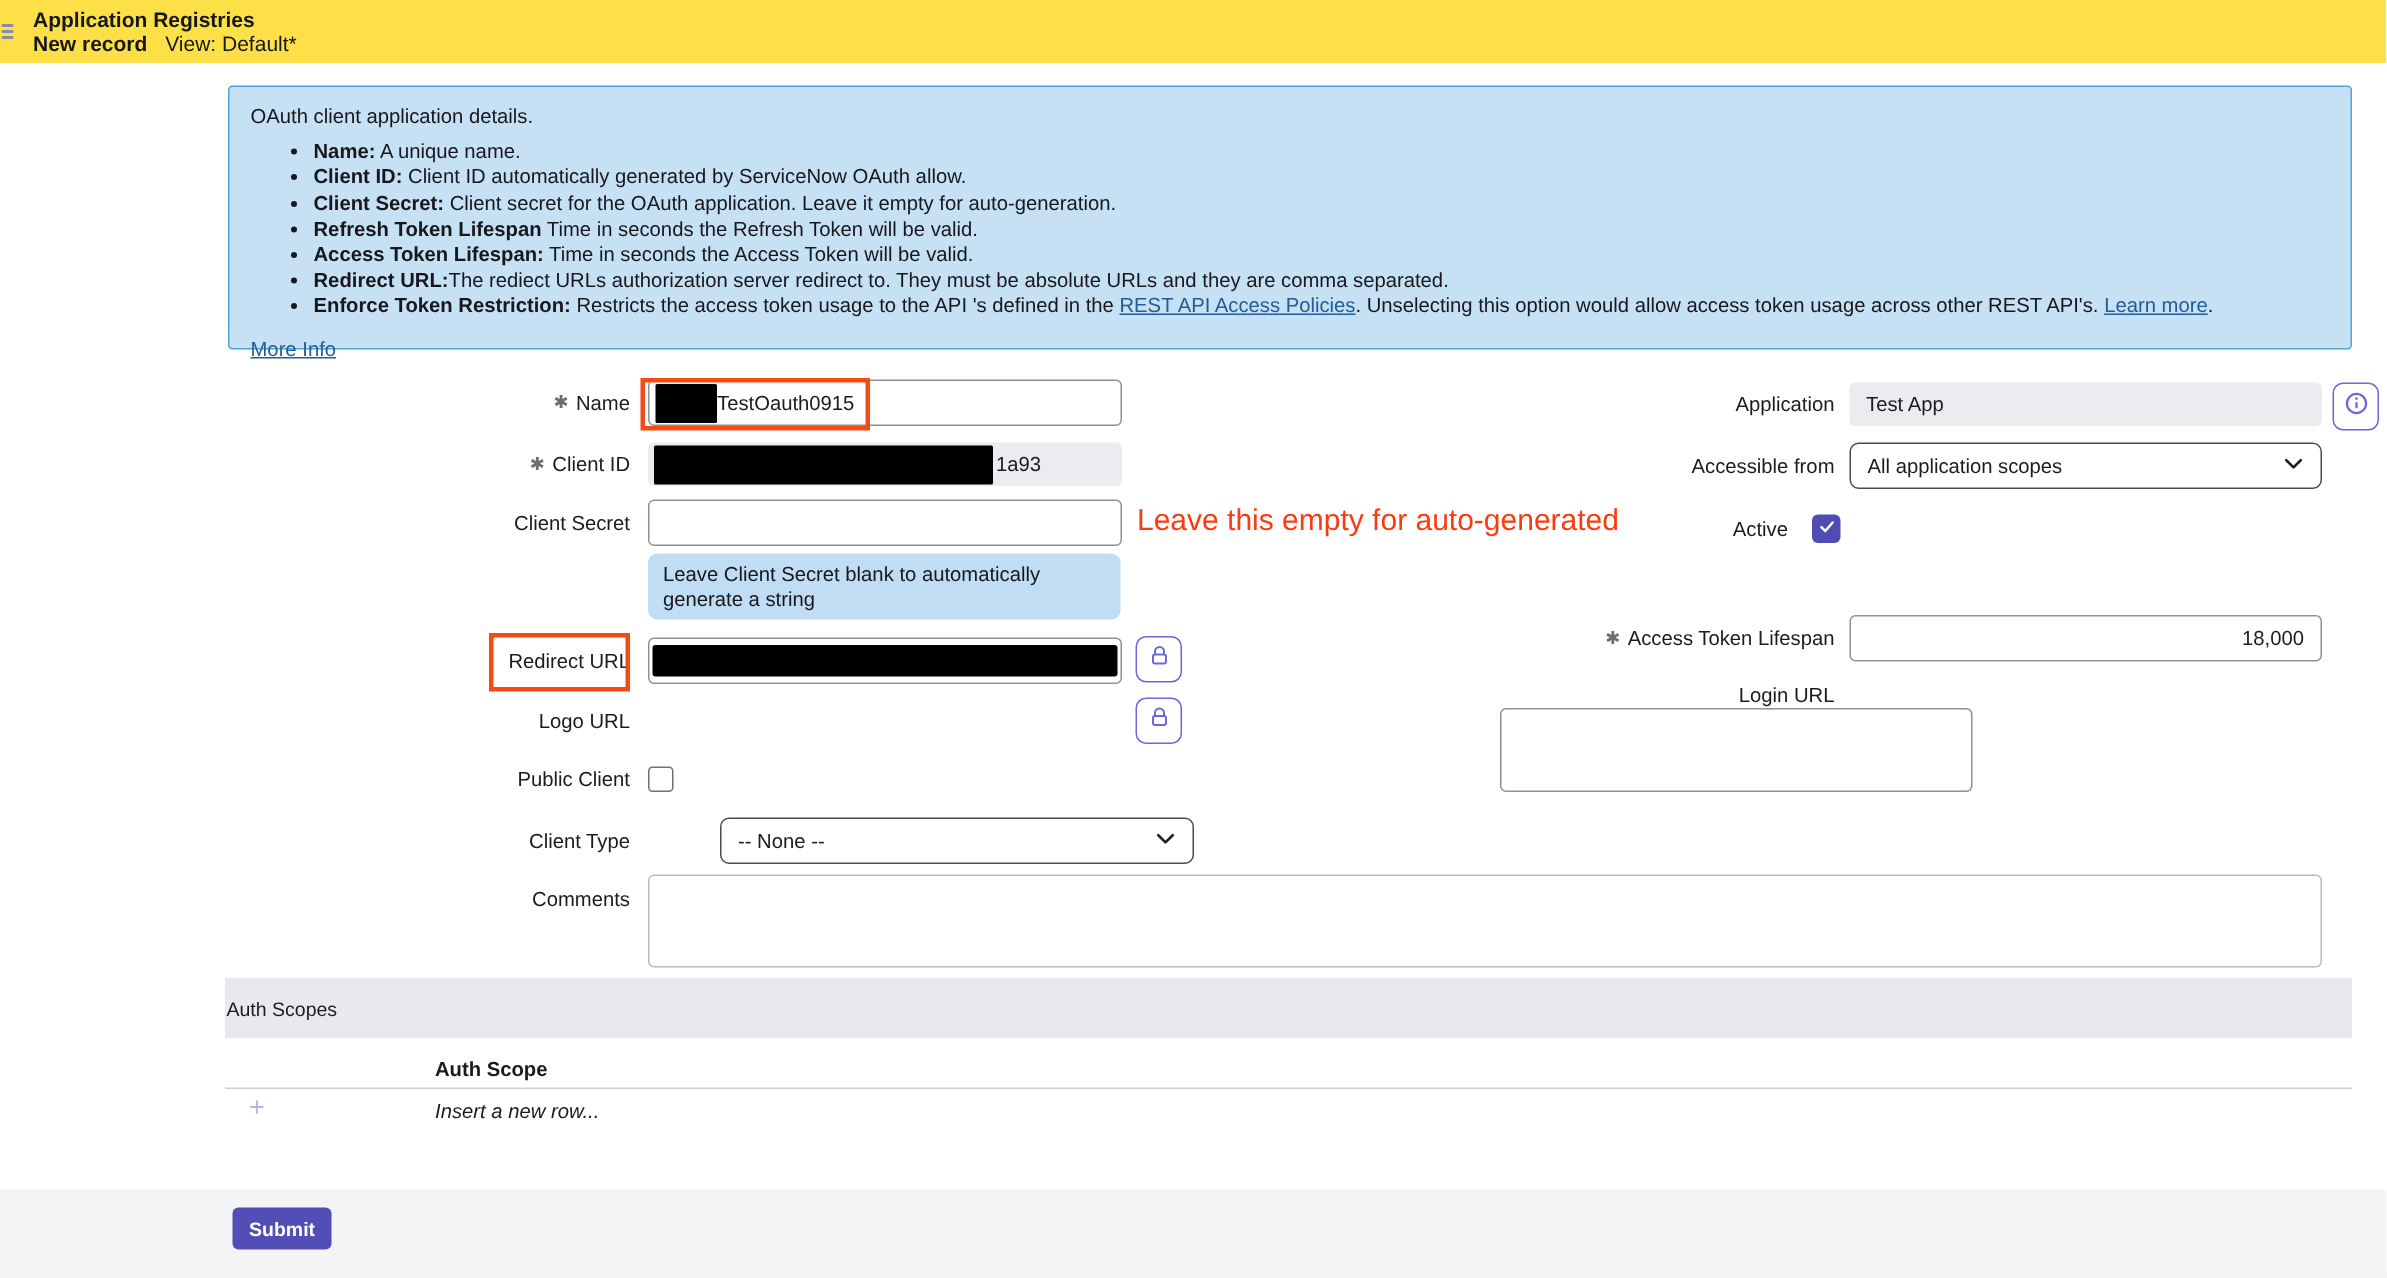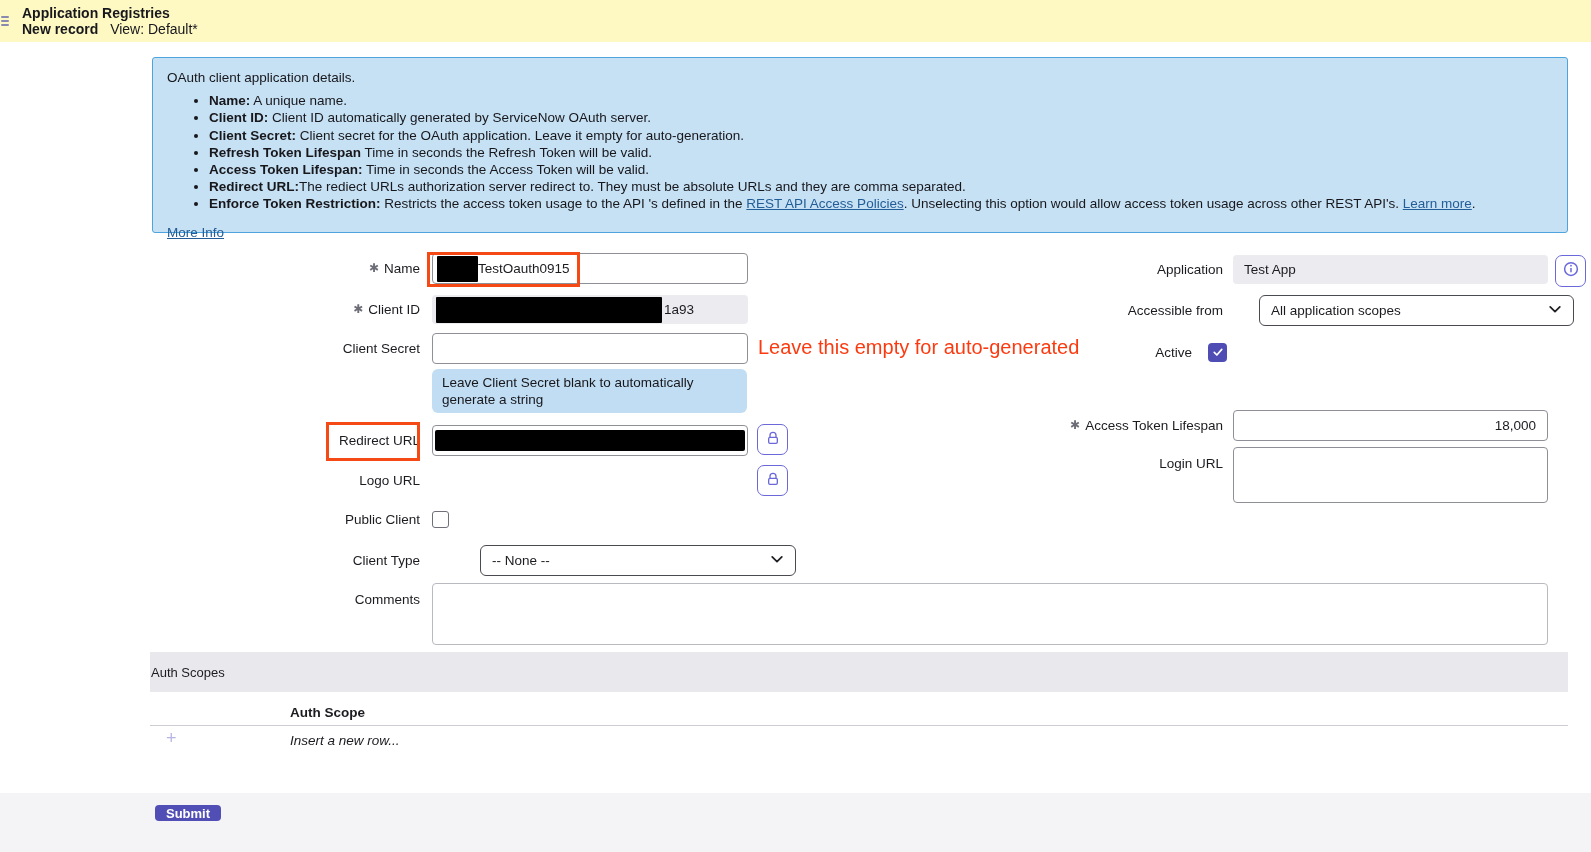--- a/index.html
+++ b/index.html
@@ -1,20 +1,20 @@
 <!DOCTYPE html>
 <html><head>
 <meta charset="utf-8">
 <style>
   * { margin:0; padding:0; box-sizing:border-box; }
   body { background:#fff; font-family:"Liberation Sans", sans-serif; }
   .screen { position:relative; width:1591px; height:852px; background:#fff; overflow:hidden; color:#1b1b20; }
 
   
-  .header-bar { position:absolute; left:0; top:0; width:1591px; height:42px; background:#fef9c3; }
+  .header-bar { position:absolute; left:0; top:0; width:1591px; height:42px; background:#fde047; }
   .menu-icon { position:absolute; left:1px; top:16px; width:9px; cursor:pointer; }
   .menu-icon i { display:block; width:8px; height:2px; background:#8a8ab0; margin-bottom:2px; border-radius:1px; }
   .hdr-title { position:absolute; left:22px; top:5px; font-size:14px; font-weight:bold; color:#17171d; }
   .hdr-sub { position:absolute; left:22px; top:21px; font-size:14px; color:#17171d; }
   .hdr-sub .rec { font-weight:bold; }
   .hdr-sub .view { margin-left:8px; font-weight:normal; }
 
   
   .info-box { position:absolute; left:152px; top:57px; width:1416px; height:176px; background:#c6e1f4;
               border:1px solid #4fa4de; border-radius:3px; padding:11px 14px 0 14px; font-size:13.5px;
@@ -25,21 +25,21 @@
   .ilink { color:#235d97; text-decoration:underline; cursor:pointer; }
   .more-info { display:inline-block; margin-top:11px; }
 
   
   .row { position:absolute; display:flex; align-items:center; }
   .lbl { font-size:13.5px; text-align:right; color:#1b1b20; line-height:16px; }
   .left-row { left:150px; }
   .left-row .lbl { width:270px; margin-right:12px; }
   .right-row { left:1000px; }
   .right-row .lbl { width:223px; margin-right:10px; }
-  .row.top-align { align-items:flex-start; }
+  .row.top-align { align-items:flex-start;flex-direction:column; }
   .row.top-align .lbl { padding-top:9px; }
   .req { color:#6d6d77; margin-right:5px; font-size:12px; position:relative; top:-1px; }
 
   .fld { width:316px; height:31px; font-size:13.5px; }
   .inputbox { border:1px solid #8f8f98; border-radius:4px; background:#fff; display:flex; align-items:center; padding:0 8px; }
   .inputbox.tight { padding:0 2px; }
   .readonly { background:#ebebf0; border:none; border-radius:4px; height:29px; display:flex; align-items:center; padding:0 4px; }
   .readonly.pad { padding:0 11px; }
   input.txt { width:316px; height:31px; border:1px solid #8f8f98; border-radius:4px; padding:0 8px; font-size:13.5px;
               font-family:"Liberation Sans", sans-serif; color:#1b1b20; }
@@ -85,21 +85,21 @@
   
   .section-bar { position:absolute; left:150px; top:652px; width:1418px; height:40px; background:#e9e9ed;
                  display:flex; align-items:center; padding-left:1px; font-size:13px; color:#1b1b20; }
   .tbl-header { position:absolute; left:290px; top:705px; font-size:13.5px; font-weight:bold; cursor:pointer; }
   .tbl-divider { position:absolute; left:150px; top:725px; width:1418px; height:1px; background:#cdcdd4; }
   .plus-icon { position:absolute; left:166px; top:729px; color:#b6b5e2; font-size:18px; line-height:18px; cursor:pointer; }
   .insert-row { position:absolute; left:290px; top:733px; font-size:13.5px; font-style:italic; cursor:pointer; }
 
   
   .footer { position:absolute; left:0; top:793px; width:1591px; height:59px; background:#f4f4f6; }
-  .submit-btn { position:absolute; left:155px; top:805px; height:16px; padding:0 11px; background:#514eb5; color:#fff;
+  .submit-btn { position:absolute; left:155px; top:805px; height:28px; padding:0 11px; background:#514eb5; color:#fff;
                 font-size:13px; font-weight:bold; border:none; border-radius:4px; cursor:pointer;
                 font-family:"Liberation Sans", sans-serif; }
 </style>
 </head>
 <body>
 
 <div class="screen">
 
   <div class="header-bar">
     <span class="menu-icon">
@@ -111,21 +111,21 @@
     <div class="hdr-sub">
       <span class="rec">New record</span>
       <span class="view">View: Default*</span>
     </div>
   </div>
 
   <div class="info-box">
     <div>OAuth client application details.</div>
     <ul>
       <li><b>Name:</b><span> A unique name.</span></li>
-      <li><b>Client ID:</b><span> Client ID automatically generated by ServiceNow OAuth server.</span></li>
+      <li><b>Client ID:</b><span> Client ID automatically generated by ServiceNow OAuth allow.</span></li>
       <li><b>Client Secret:</b><span> Client secret for the OAuth application. Leave it empty for auto-generation.</span></li>
       <li><b>Refresh Token Lifespan</b><span> Time in seconds the Refresh Token will be valid.</span></li>
       <li><b>Access Token Lifespan:</b><span> Time in seconds the Access Token will be valid.</span></li>
       <li><b>Redirect URL:</b><span>The rediect URLs authorization server redirect to. They must be absolute URLs and they are comma separated.</span></li>
       <li><b>Enforce Token Restriction:</b><span> Restricts the access token usage to the API 's defined in the </span><a class="ilink">REST API Access Policies</a><span>. Unselecting this option would allow access token usage across other REST API's. </span><a class="ilink">Learn more</a><span>.</span></li>
     </ul>
     <a class="ilink more-info">More Info</a>
   </div>
 
   <div class="row left-row" style="top:253px;">
@@ -205,21 +205,21 @@
 
   <div class="row right-row" style="top:255px;align-items:center;">
     <div class="lbl">Application</div>
     <div class="fld readonly pad" style="width:315px;">
       <span>Test App</span>
     </div>
   </div>
 
   <div class="row right-row" style="top:295px;">
     <div class="lbl">Accessible from</div>
-    <div class="fld selectbox" style="width:315px;margin-left:26px;">
+    <div class="fld selectbox" style="width:315px;">
       <span class="val">All application scopes</span>
       <span><svg width="14" height="14" viewBox="0 0 16 16">
             <path d="M2.5 5.5 8 11l5.5-5.5" fill="none" stroke="#1f1f24" stroke-width="2" stroke-linecap="round" stroke-linejoin="round"></path>
           </svg></span>
     </div>
   </div>
 
   <div class="lbl active-label">Active</div>
   <div class="checkbox checked active-check">
     <span><svg width="12" height="12" viewBox="0 0 16 16">

